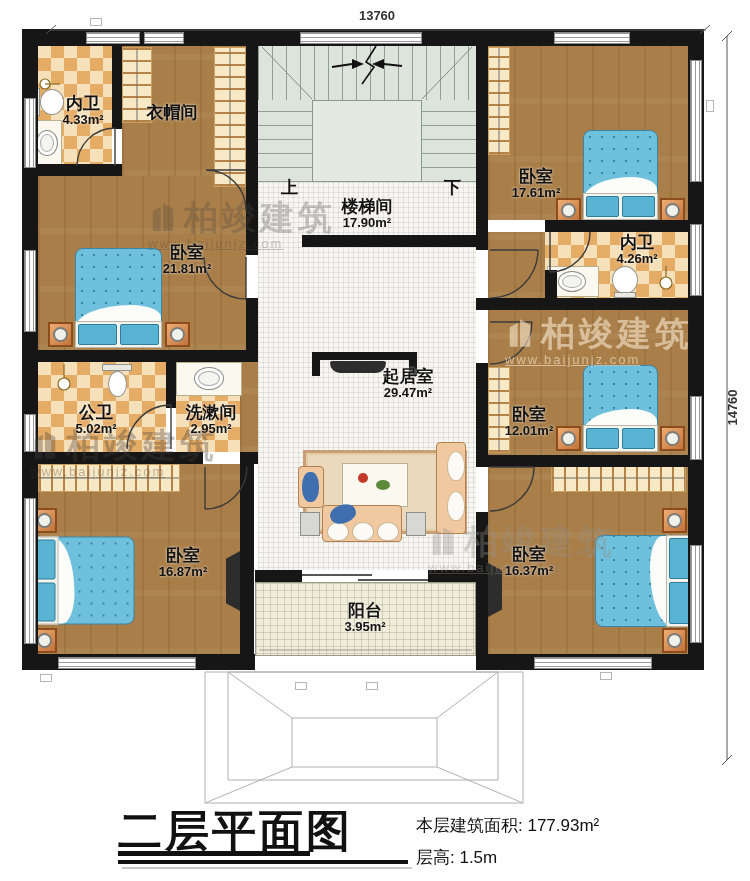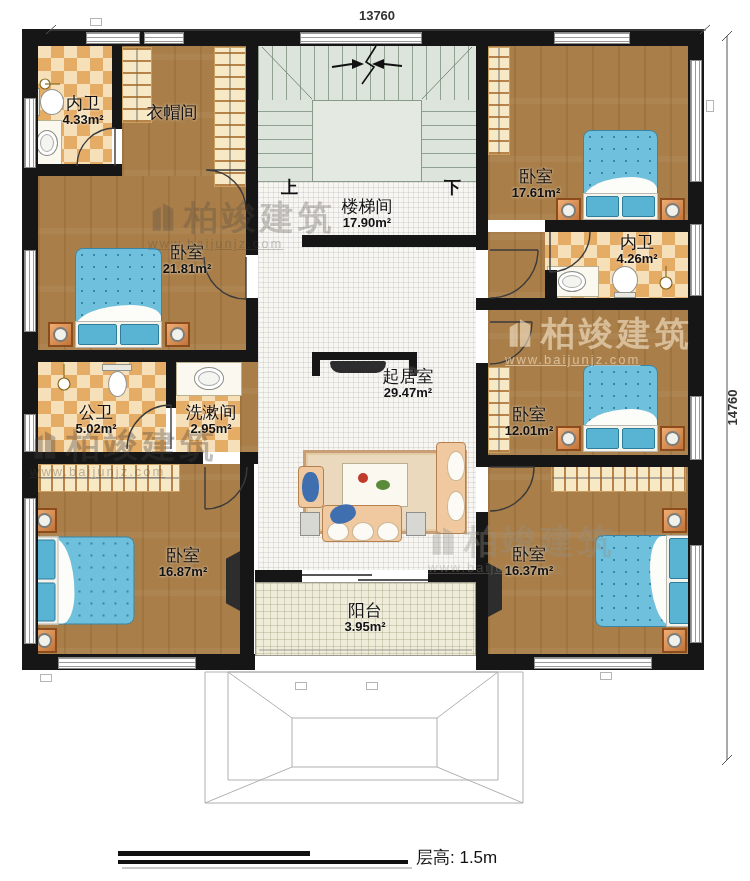--- a/index.html
+++ b/index.html
@@ -53,21 +53,21 @@
   .tvb{background:#2d2d2d;z-index:2;}
   .sofa{background:#f0c9a0;border:1px solid #b5804f;border-radius:4px;z-index:2;}
   .cush{position:absolute;background:#fbfaf5;border:1px solid #cbb globale;border:1px solid #cbb593;border-radius:50% 50% 45% 45%;}
   .rug{background:#ead9bd;border:3px solid #c89f76;box-shadow:0 0 0 2px #e3cba4 inset;z-index:2;}
   .prs{background:#3f6fae;border-radius:45%;z-index:2;}
   .gry{background:#d7d7d3;border:1px solid #8e8e8a;z-index:2;}
   svg.ovl{position:absolute;left:0;top:0;z-index:5;pointer-events:none;}
   
   .rl{position:absolute;transform:translateX(-50%);text-align:center;color:#121212;z-index:7;
       text-shadow:0 0 3px rgba(255,255,255,.85);white-space:nowrap;}
-  .rl .nm{font-size:17px;font-weight:normal;line-height:18px;}
+  .rl .nm{font-size:17px;font-weight:bold;line-height:18px;}
   .rl .ar{font-size:13px;font-weight:bold;line-height:14px;}
   .updn{position:absolute;font-size:17px;font-weight:bold;color:#111;z-index:7;}
   .dim{position:absolute;font-size:13px;color:#333;z-index:7;}
   .wm{position:absolute;z-index:6;pointer-events:none;text-align:left;line-height:1;}
   .wm .b{font-size:34px;font-weight:bold;letter-spacing:4px;}
   .wm .u{font-size:13px;letter-spacing:2px;margin-top:3px;text-decoration:underline;}
   .wm svg{vertical-align:-4px;margin-right:6px;}
   
   .tt{position:absolute;color:#111;z-index:7;white-space:nowrap;}
 </style>
@@ -361,18 +361,20 @@
     <div class="nm">卧室</div>
       <div class="ar">16.37m²</div>
     </div>
 
   <div class="updn" style="left:281px;top:176px">上</div>
   <div class="updn" style="left:444px;top:176px">下</div>
 
   <div class="dim" style="left:377px;top:8px;transform:translateX(-50%);font-weight:bold">13760</div>
   <div class="dim" style="left:714px;top:400px;transform:rotate(-90deg);transform-origin:center;font-weight:bold">14760</div>
 
+  <div class="tt" style="left:118px;top:802px;font-size:44px;font-weight:bold;letter-spacing:3px">二层平面图</div>
   <div class="abs" style="left:118px;top:851px;width:192px;height:5px;background:#111;z-index:7"></div>
   <div class="abs" style="left:118px;top:860px;width:290px;height:4px;background:#111;z-index:7"></div>
   <div class="abs" style="left:122px;top:867px;width:290px;height:2px;background:#c9c9c9;z-index:7"></div>
+  <div class="tt" style="left:416px;top:814px;font-size:17px">本层建筑面积: 177.93m²</div>
   <div class="tt" style="left:416px;top:846px;font-size:17px">层高: 1.5m</div>
 
 </div>
 
 </body></html>

